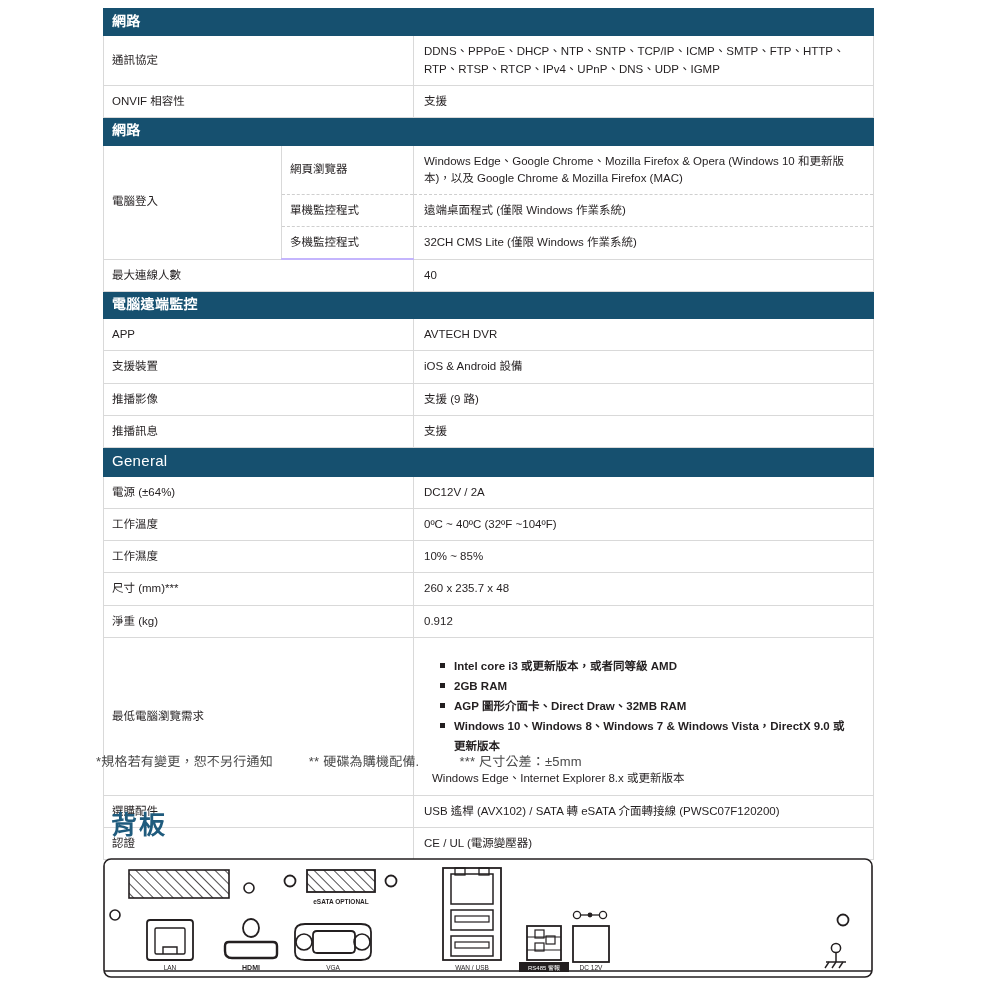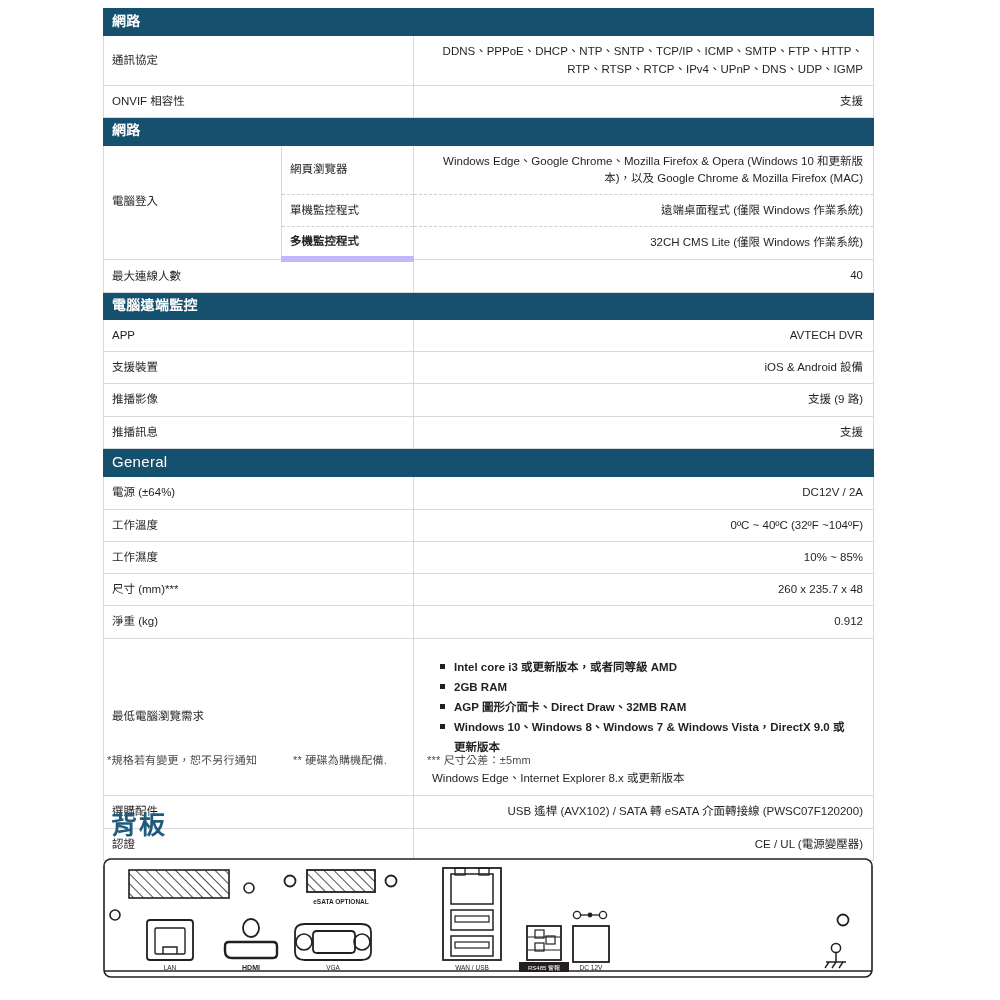--- a/index.html
+++ b/index.html
@@ -58,24 +58,24 @@
   td.sublbl {
     padding: 6px 6px 6px 8px;
     color: #231f20;
     line-height: 1.35;
     border-top: 1px dashed #cfcfcf;
     border-bottom: 1px dashed #cfcfcf;
     border-left: 1px solid #d9d9d9;
     border-right: 1px solid #d9d9d9;
   }
   td.sublbl.first { border-top: 1px solid #d9d9d9; }
-  td.sublbl.last  { border-bottom: 6px solid #c4b5fd; font-weight: bold; }
+  td.sublbl.last  { border-bottom: 2px solid #c4b5fd; }
   td.val {
     padding: 7px 10px;
-    text-align: right;
+    text-align: left;
     line-height: 1.5;
   }
   td.val.sub {
     border-top: 1px dashed #cfcfcf;
     border-bottom: 1px dashed #cfcfcf;
   }
   td.val.sub.first { border-top: 1px solid #d9d9d9; }
   td.val.sub.last  { border-bottom: 1px solid #d9d9d9; }
   td.val.left {
     text-align: left;
@@ -101,23 +101,23 @@
     height: 5px;
     background: #231f20;
   }
   .req-tail {
     line-height: 1.75;
     padding-top: 1px;
   }
   
   .footnotes {
     position: absolute;
-    left: 107px;
+    left: 96px;
     top: 751px;
-    font-size: 11px;
+    font-size: 13px;
     color: #4a4a4a;
     white-space: nowrap;
     letter-spacing: .2px;
   }
   .footnotes span { display: inline-block; }
   .fn2 { margin-left: 36px; }
   .fn3 { margin-left: 40px; }
   
   .rear-title {
     position: absolute;

